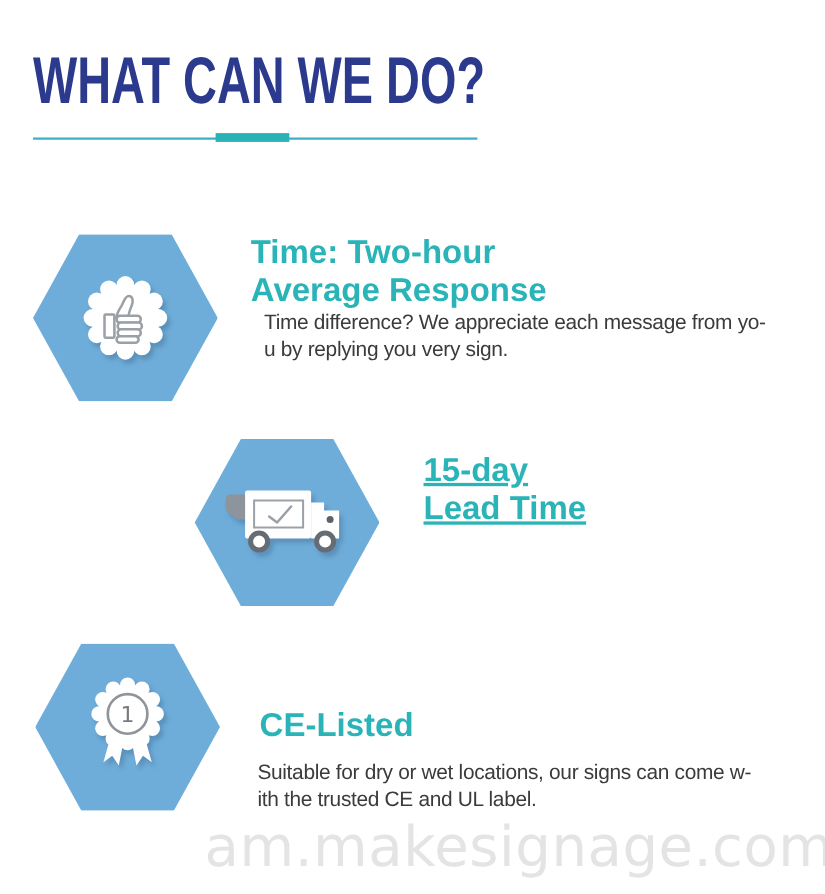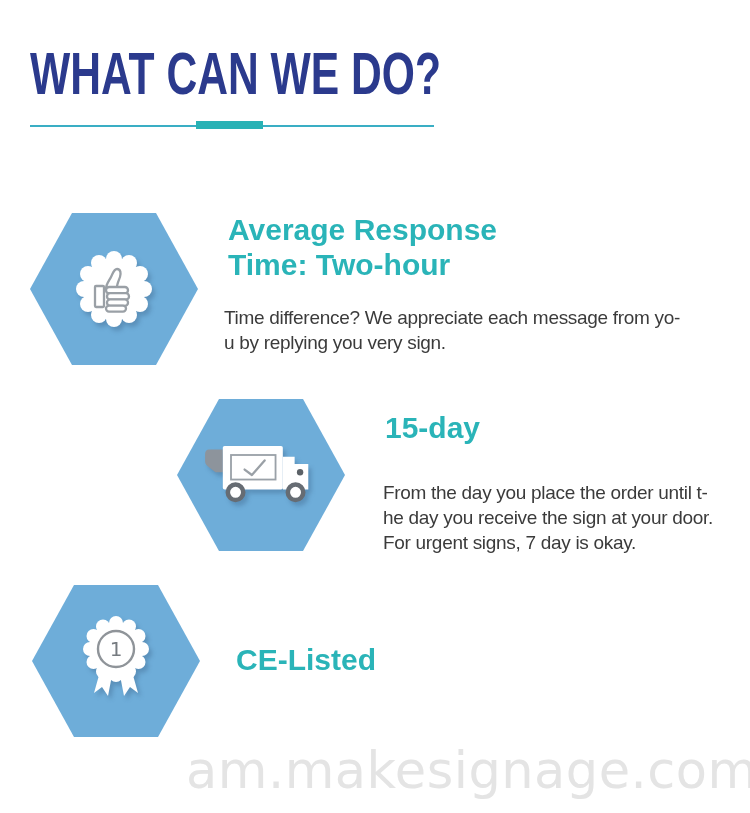--- a/index.html
+++ b/index.html
@@ -34,28 +34,28 @@
   #hex-2{left:177px;top:399px;}
   #hex-3{left:32px;top:585px;}
   .hex svg{filter:drop-shadow(3px 4px 2px rgba(45,80,115,.30));}
   #hex-3 svg{transform:translateY(-6px);}
   
   .feature-heading{
     position:absolute;font-size:30px;font-weight:bold;line-height:35px;
     color:var(--teal,#2ab4b8);white-space:nowrap;
   }
   #heading-1{left:228px;top:212px;}
-  #heading-2{left:385px;top:410px;}
+  #heading-2{left:385px;top:410px;text-decoration:underline;}
   #heading-3{left:236px;top:642px;}
   .feature-heading span{display:block;}
   .feature-body{
     position:absolute;font-size:19px;line-height:25px;letter-spacing:-.3px;
     color:var(--body-text,#3b3b3b);white-space:nowrap;
   }
-  #body-1{left:224px;top:281px;margin-top:24px;}
+  #body-1{left:240px;top:281px;}
   #body-2{left:383px;top:480px;}
   #body-3{left:234px;top:690px;}
   
   .watermark{
     position:absolute;left:186px;top:745px;
     font-family:"DejaVu Sans",sans-serif;font-size:51px;line-height:1;
     color:var(--watermark,#e4e4e4);white-space:nowrap;letter-spacing:.5px;
   }
   
   .ln{stroke:var(--icon-stroke,#9aa0a6);stroke-linejoin:round;stroke-linecap:round;}
@@ -90,47 +90,43 @@
         <rect x="-19" y="-3" width="9" height="21" rx="1"></rect>
         <path d="M-8,0 C-8,-5 -5,-8 -3,-12 C-1,-16 0,-20 3,-20 C7,-20 7,-15 6,-12 C5,-9 3,-5 3,-2 L3,0 Z"></path>
         <rect x="-8" y="-2" width="22" height="6.5" rx="3.2"></rect>
         <rect x="-7" y="4.2" width="22" height="6.5" rx="3.2"></rect>
         <rect x="-7" y="10.4" width="21" height="6.5" rx="3.2"></rect>
         <rect x="-8" y="16.6" width="20" height="6" rx="3"></rect>
       </g>
     </svg>
   </div>
   <div class="feature-heading" id="heading-1">
+    <span>Time: Two-hour</span>
     <span>Average Response</span>
-    <span>Time: Two-hour</span>
   </div>
   <div class="feature-body" id="body-1">
     <div>Time difference? We appreciate each message from yo-</div>
     <div>u by replying you very sign.</div>
   </div>
 
   <div class="hex" id="hex-2">
     <svg width="120" height="74" viewBox="0 0 132 80" aria-hidden="true">
       <path d="M24,12 L9,12 C6,12 4.5,14 4.5,17 L4.5,25 C4.5,28 6.5,30 9.5,32 L16,37 L24,37 Z" fill="#8d949c"></path>
       <rect x="24" y="8" width="66" height="48" rx="2" fill="#ffffff"></rect>
       <path d="M90,20 L103,20 L103,28 L118,28 L118,56 L90,56 Z" fill="#ffffff"></path>
       <circle cx="109" cy="37" r="3.5" fill="#5b6167"></circle>
       <rect x="33" y="18" width="49" height="27" fill="#ffffff" stroke="#9aa1a8" stroke-width="2"></rect>
       <path d="M48,34 l8,6 14,-16" fill="none" class="ln" stroke-width="2.5"></path>
       <circle cx="38" cy="59" r="8.5" fill="#ffffff" stroke="#666c73" stroke-width="5"></circle>
       <circle cx="104" cy="59" r="8.5" fill="#ffffff" stroke="#666c73" stroke-width="5"></circle>
     </svg>
   </div>
   <div class="feature-heading" id="heading-2">
     <span>15-day</span>
-  </div>
-  <div class="feature-body" id="body-2">
-    <div>From the day you place the order until t-</div>
-    <div>he day you receive the sign at your door.</div>
-    <div>For urgent signs, 7 day is okay.</div>
+    <span>Lead Time</span>
   </div>
 
   <div class="hex" id="hex-3">
     <svg width="96" height="104" viewBox="-48 -44 96 100" aria-hidden="true">
       <g fill="#ffffff">
         <path d="M-13,12 L-22,44 L-14,38 L-8,47 L-2,16 Z"></path>
         <path d="M13,12 L22,44 L14,38 L8,47 L2,16 Z"></path>
         <circle cx="26" cy="0" r="7"></circle>
           <circle cx="22.5" cy="13" r="7"></circle>
           <circle cx="13" cy="22.5" r="7"></circle>
@@ -145,16 +141,20 @@
           <circle cx="22.5" cy="-13" r="7"></circle>
         <circle cx="0" cy="0" r="27"></circle>
       </g>
       <circle cx="0" cy="0" r="18" fill="none" stroke="#8f9499" stroke-width="2.4"></circle>
       <text x="0" y="7" text-anchor="middle" font-family="DejaVu Sans, sans-serif" font-size="20" fill="#767b80">1</text>
     </svg>
   </div>
   <div class="feature-heading" id="heading-3">
     <span>CE-Listed</span>
   </div>
+  <div class="feature-body" id="body-3">
+    <div>Suitable for dry or wet locations, our signs can come w-</div>
+    <div>ith the trusted CE and UL label.</div>
+  </div>
 
   <div class="watermark">am.makesignage.com</div>
 
 </div>
 
 </body></html>

